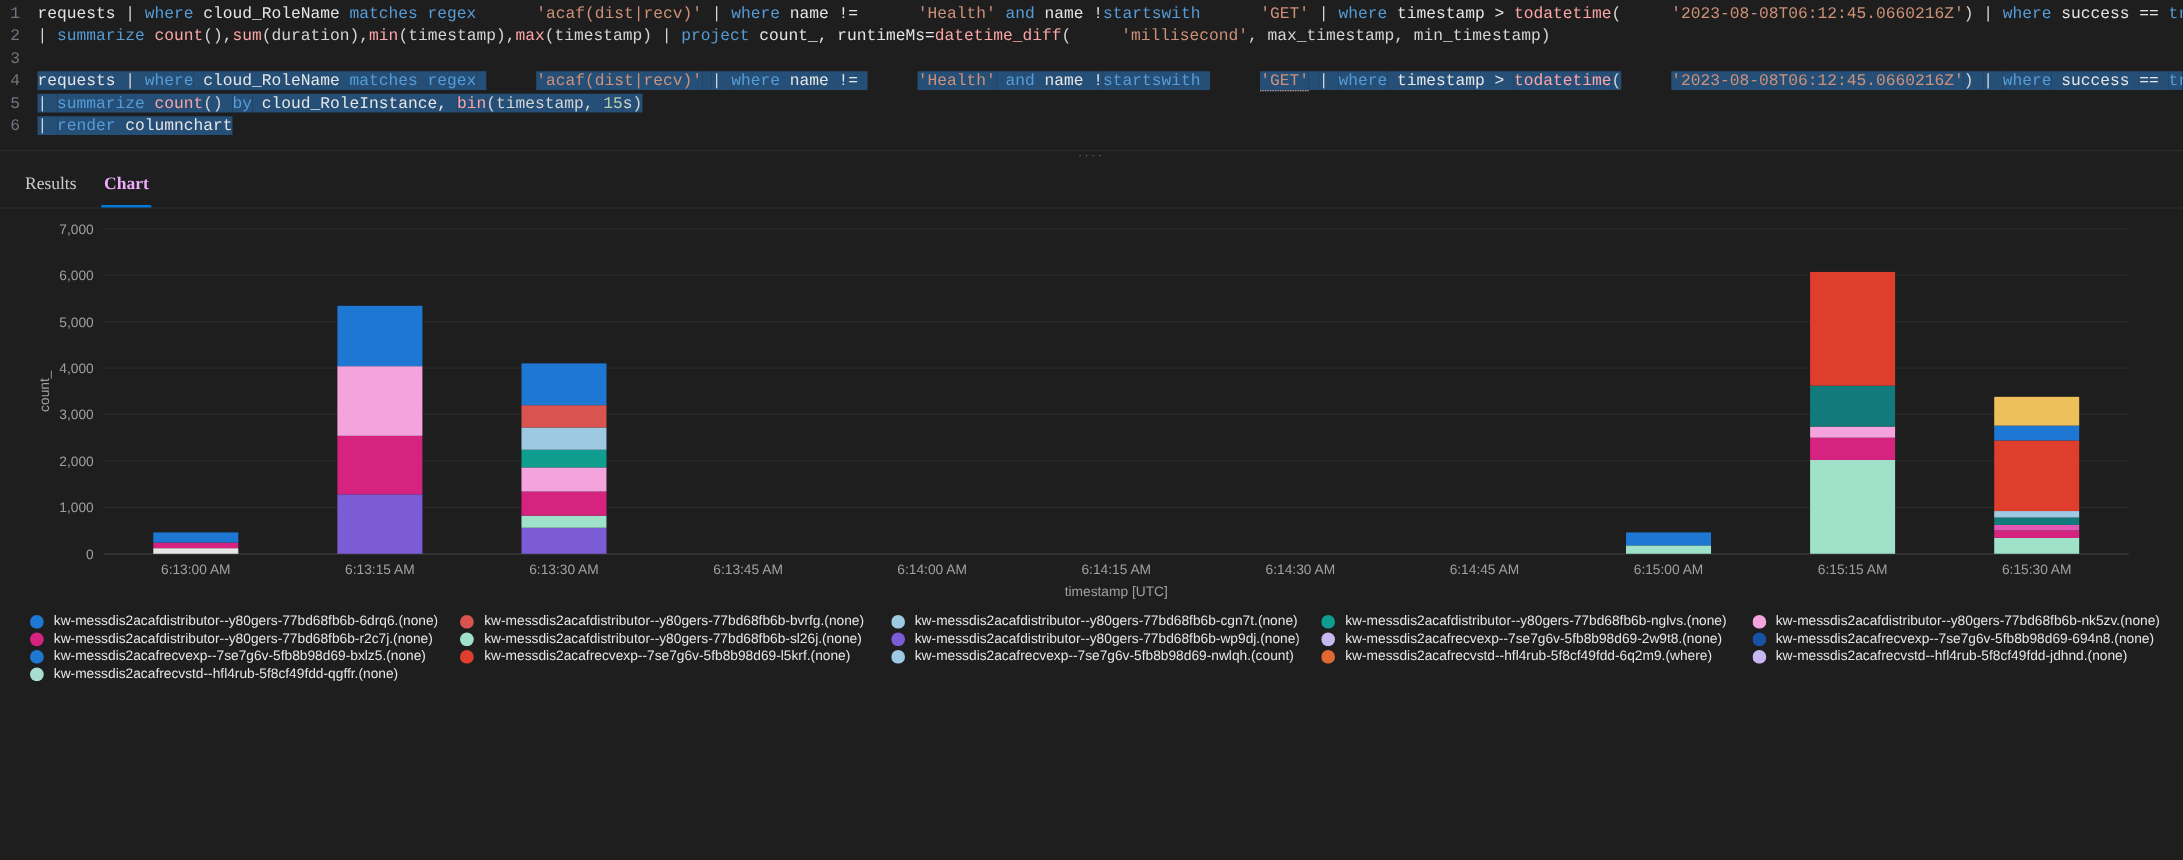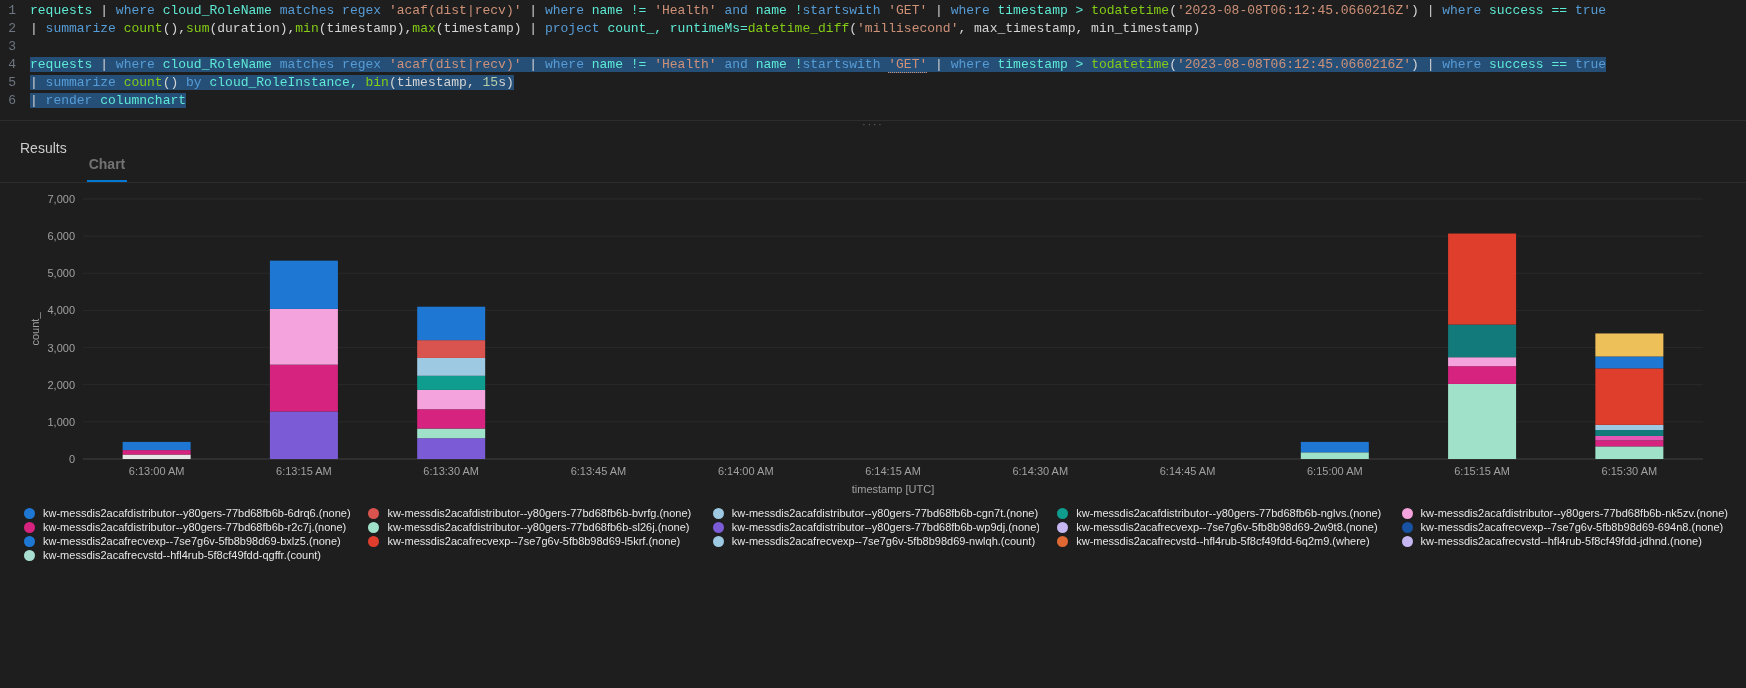--- a/index.html
+++ b/index.html
@@ -29,24 +29,24 @@
   .lineno {
     width: 26px;
     text-align: right;
     color: #6e7681;
     padding-right: 10px;
     user-select: none;
     flex: 0 0 26px;
   }
   .code { flex: 1; padding-left: 4px; }
   .kw   { color: #569cd6; }
-  .fn   { color: #84cc16; text-align: center; }
-  .str  { color: #ce9178; }
+  .fn   { color: #fca5a5; text-align: center; }
+  .str  { color: #ce9178; margin-left: 40px; }
   .num  { color: #b5cea8; }
-  .id   { color: #5eead4; }
+  .id   { color: #e5e5e5; }
   .op   { color: #d4d4d4; }
   .sel  { background: #264f78; }
   .pipe { color: #d4d4d4; }
   .under { border-bottom: 1px dotted #ce9178; }
 
   
   .splitter {
     height: 8px;
     background: #1e1e1e;
     border-top: 1px solid #2d2d2d;
@@ -55,32 +55,32 @@
   }
   .splitter .dots { color:#666; font-size:10px; letter-spacing:2px; }
 
   
   .tabs {
     display: flex;
     gap: 18px;
     padding: 8px 18px 0 18px;
     border-bottom: 1px solid #2d2d2d;
     background:#1e1e1e;
+    font-family:Liberation Serif, serif;
   }
   .tab {
     color: #cccccc;
     padding: 4px 2px 8px 2px;
     cursor: pointer;
     font-size: 14px;
   }
   .tab.active {
-    color: #737373;
+    color: #f0abfc;
     border-bottom: 2px solid #0078d4;
     font-weight: 600;
-    margin-top: 16px;
   }
 
   
   .chart-wrap {
     flex: 1;
     display: flex;
     flex-direction: column;
     background: #1e1e1e;
     padding: 6px 14px 4px 14px;
   }
@@ -252,16 +252,16 @@
       <div class="legend-item">
         <span class="swatch" style="background: rgb(224, 105, 51);"></span>
         <span>kw-messdis2acafrecvstd--hfl4rub-5f8cf49fdd-6q2m9.(where)</span>
       </div>
       <div class="legend-item">
         <span class="swatch" style="background: rgb(198, 182, 242);"></span>
         <span>kw-messdis2acafrecvstd--hfl4rub-5f8cf49fdd-jdhnd.(none)</span>
       </div>
       <div class="legend-item">
         <span class="swatch" style="background: rgb(168, 222, 209);"></span>
-        <span>kw-messdis2acafrecvstd--hfl4rub-5f8cf49fdd-qgffr.(count)</span>
+        <span>kw-messdis2acafrecvstd--hfl4rub-5f8cf49fdd-qgffr.(none)</span>
       </div>
     </div>
 </div>
 
 </body></html>

